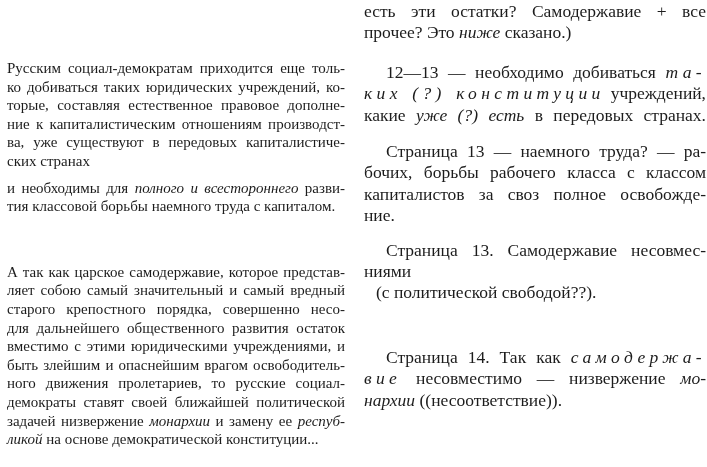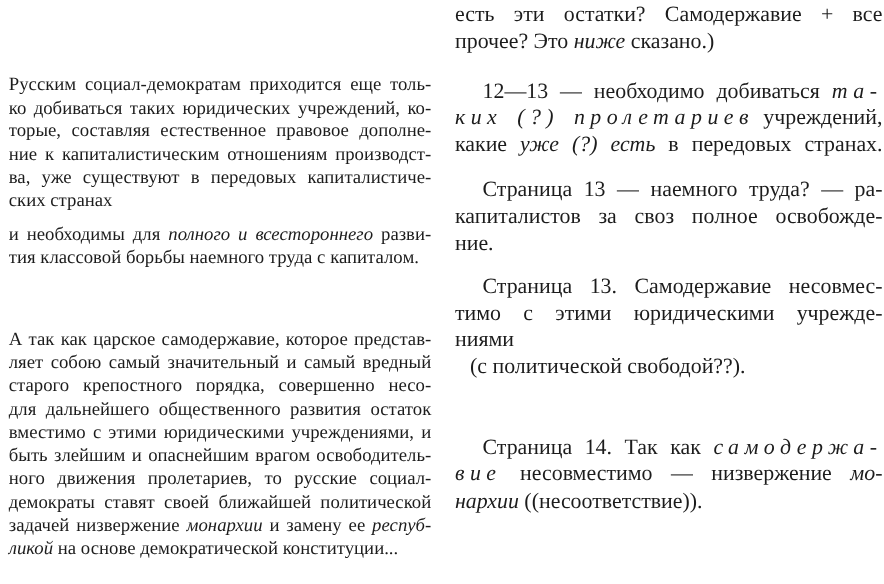--- a/index.html
+++ b/index.html
@@ -62,31 +62,31 @@
         <div class="line last"><span class="it">ликой</span><span class=""> на основе демократической конституции...</span></div>
       </div>
     </div>
   <div class="col col-right">
       <div class="para">
         <div class="line"><span class="">есть эти остатки? Самодержавие + все</span></div>
         <div class="line last"><span class="">прочее? Это </span><span class="it">ниже</span><span class=""> сказано.)</span></div>
       </div>
       <div class="para">
         <div class="line ind"><span class="">12—13 — необходимо добиваться </span><span class="it sp">та-</span></div>
-        <div class="line"><span class="it sp">ких (?) пролетариев</span><span class=""> учреждений,</span></div>
+        <div class="line"><span class="it sp">ких (?) конституции</span><span class=""> учреждений,</span></div>
         <div class="line"><span class="">какие </span><span class="it">уже (?) есть</span><span class=""> в передовых странах.</span></div>
       </div>
       <div class="para">
         <div class="line ind"><span class="">Страница 13 — наемного труда? — ра-</span></div>
+        <div class="line"><span class="">бочих, борьбы рабочего класса с классом</span></div>
         <div class="line"><span class="">капиталистов за своз полное освобожде-</span></div>
         <div class="line last"><span class="">ние.</span></div>
       </div>
       <div class="para">
         <div class="line ind"><span class="">Страница 13. Самодержавие несовмес-</span></div>
-        <div class="line"><span class="">тимо с этими юридическими учрежде-</span></div>
         <div class="line last"><span class="">ниями</span></div>
         <div class="line last ind2"><span class="">(с политической свободой??).</span></div>
       </div>
       <div class="para">
         <div class="line ind"><span class="">Страница 14. Так как </span><span class="it sp">самодержа-</span></div>
         <div class="line"><span class="it sp">вие</span><span class=""> несовместимо — низвержение </span><span class="it">мо-</span></div>
         <div class="line last"><span class="it">нархии</span><span class=""> ((несоответствие)).</span></div>
       </div>
     </div>
 </div>

